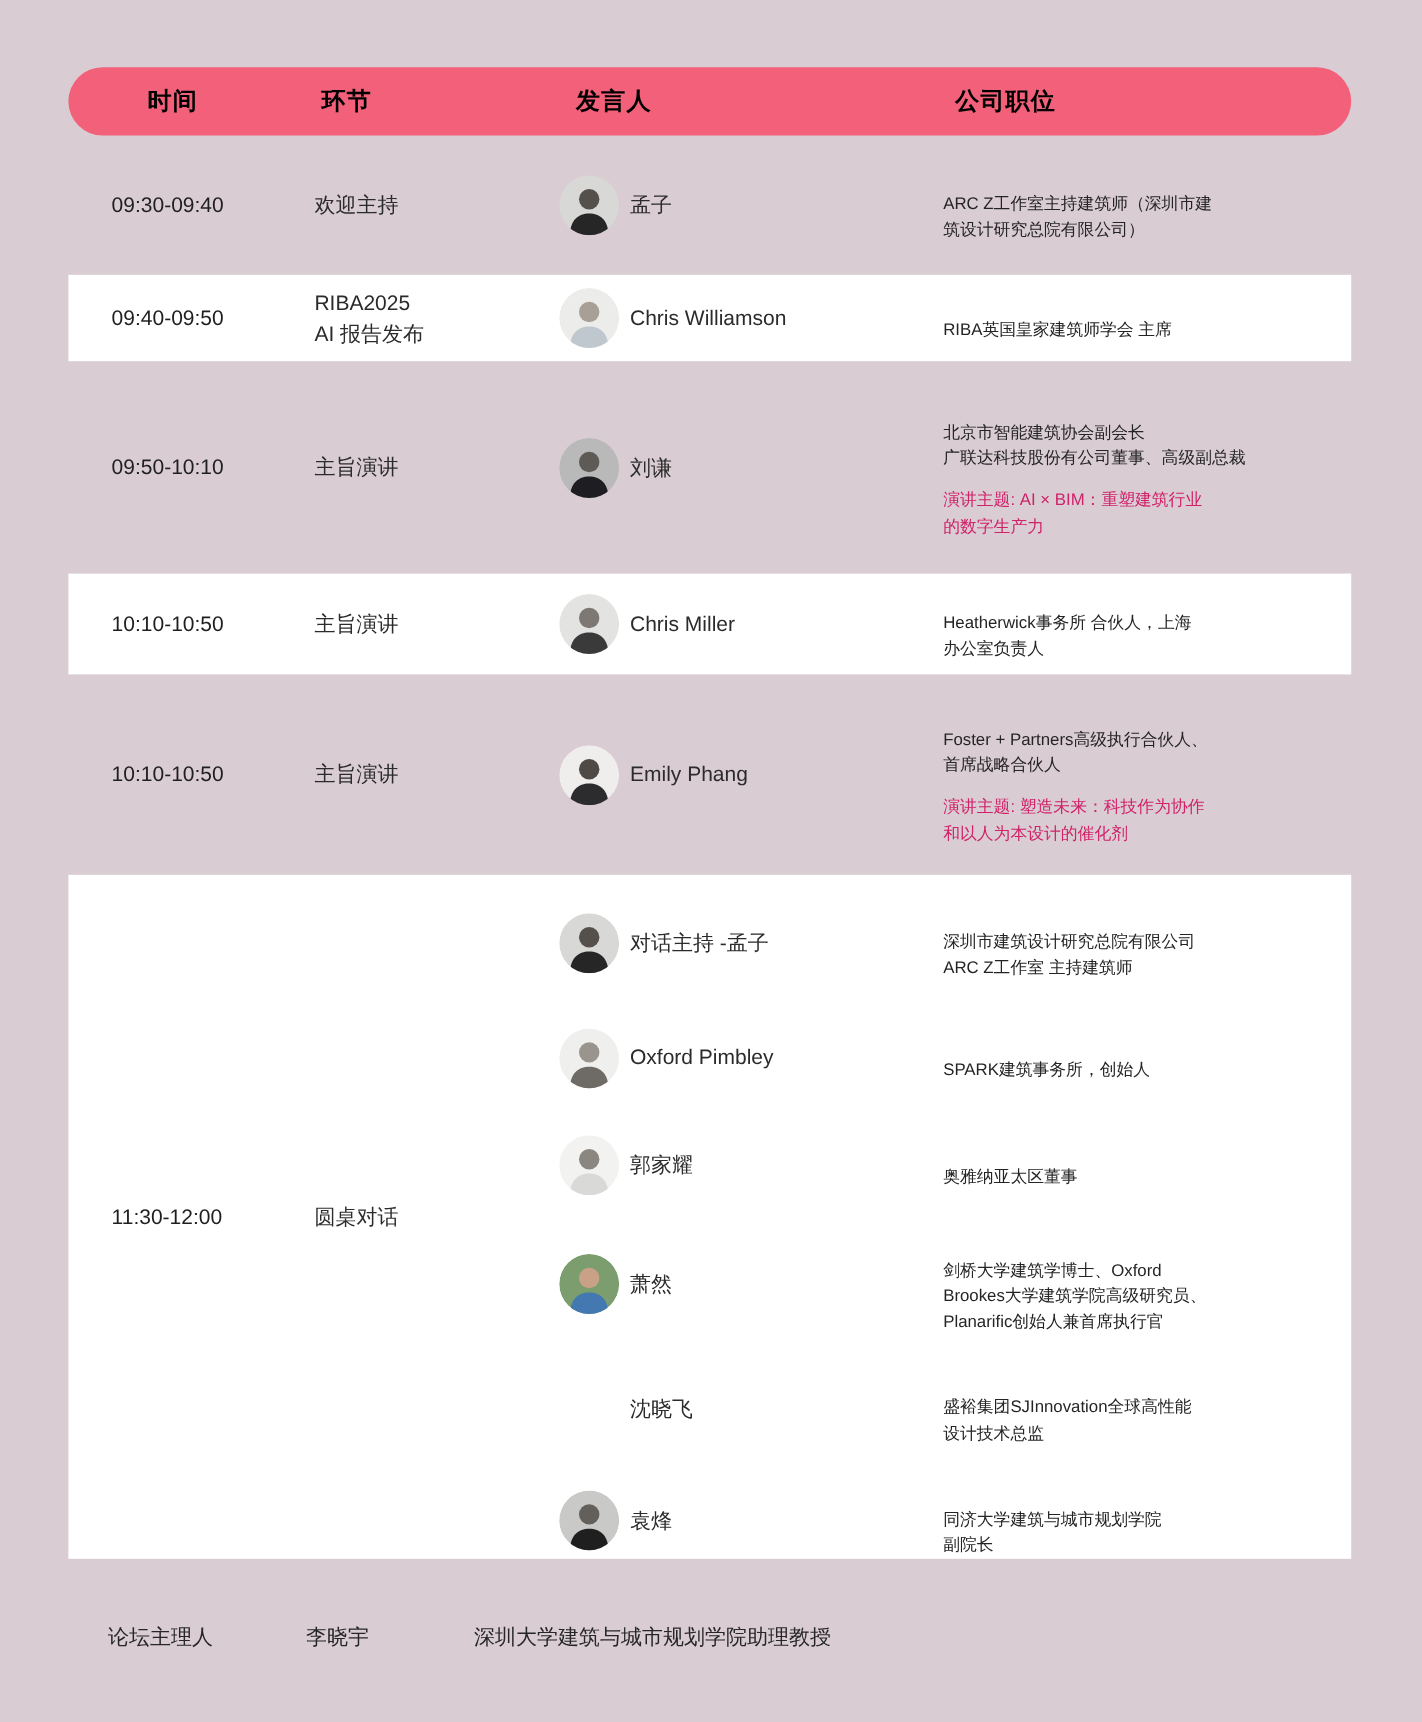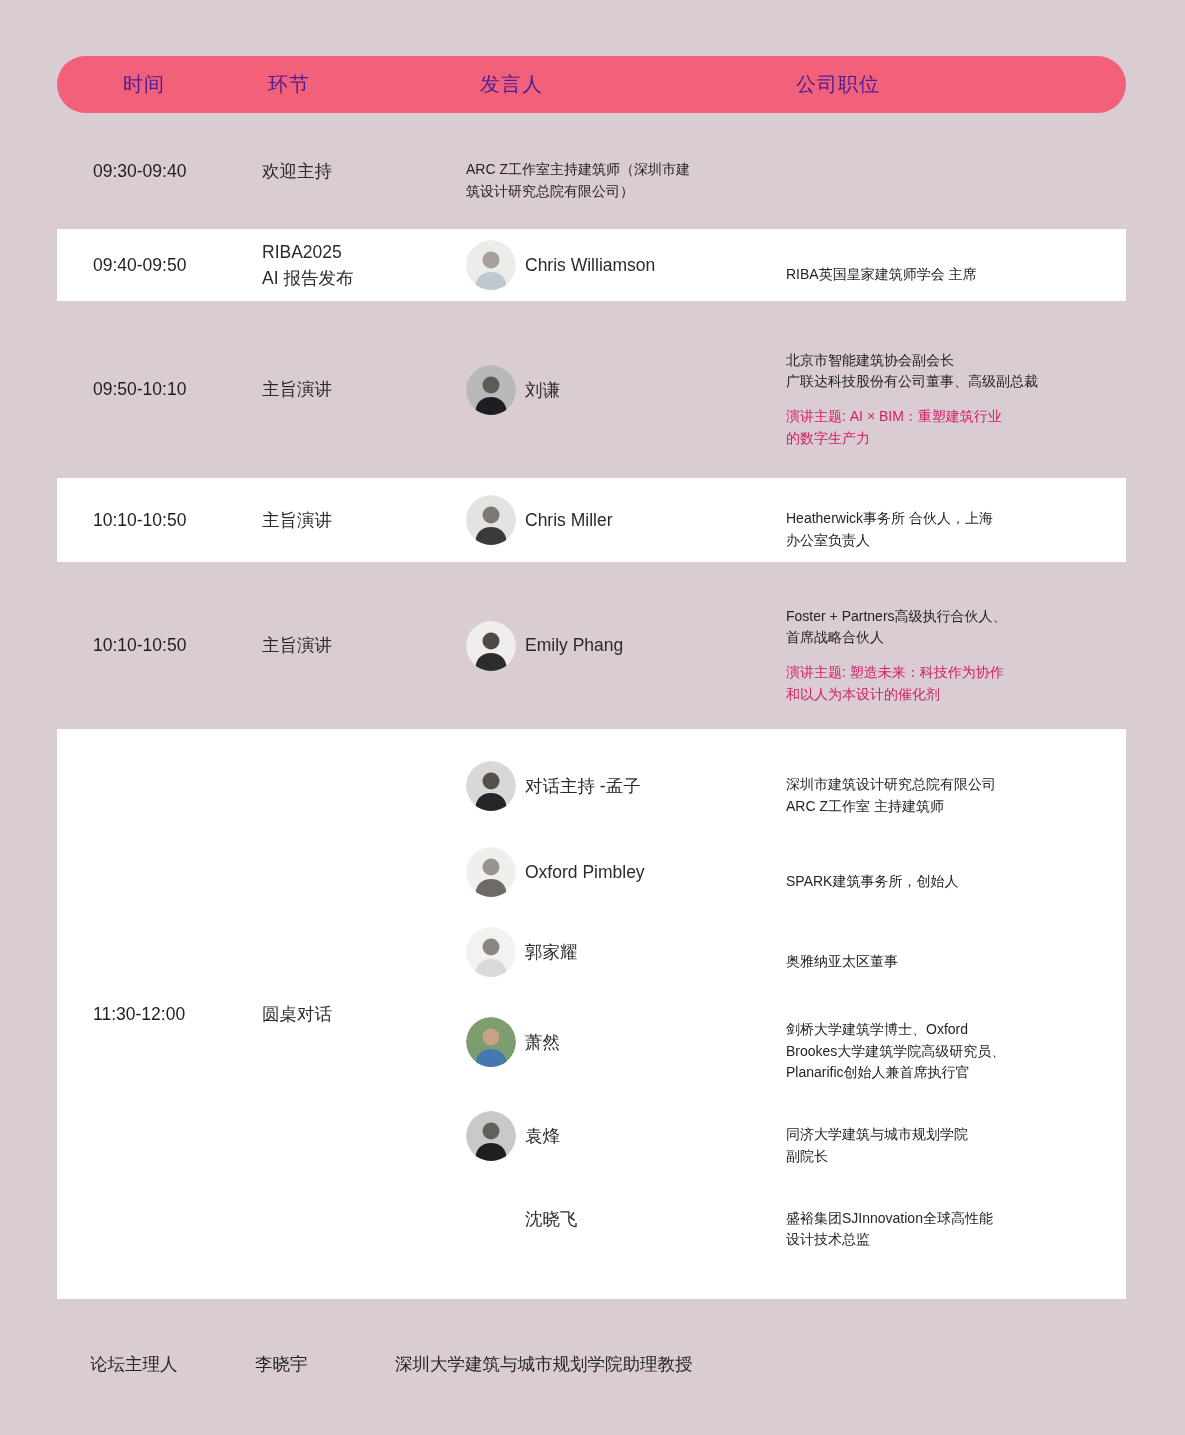--- a/index.html
+++ b/index.html
@@ -18,21 +18,21 @@
   }
   .sheet{position:relative;width:1185px;height:1435px;overflow:hidden;}
   .tablewrap{position:absolute;left:57px;top:56px;width:1069px;}
 
   
   .header-bar{
     height:57px;border-radius:28.5px;
     background:var(--accent);
     display:grid;grid-template-columns:205px 204px 320px 1fr;
     align-items:center;
-    color:#4c1d95;font-size:20px;font-weight:normal;letter-spacing:1px;
+    color:#000000;font-size:20px;font-weight:bold;letter-spacing:1px;
   }
   .header-bar .h-time{padding-left:66px;}
   .header-bar .h-session{padding-left:6px;}
   .header-bar .h-speaker{padding-left:14px;}
   .header-bar .h-company{padding-left:10px;}
 
   
   .row{
     display:grid;grid-template-columns:205px 204px 320px 1fr;
     align-items:center;
@@ -61,21 +61,21 @@
   .av-liu    .bg{fill:#B9B9B9;} .av-liu    .head{fill:#5E5A56;} .av-liu    .body{fill:#1E1E22;}
   .av-craig  .bg{fill:#E3E3E1;} .av-craig  .head{fill:#7D7873;} .av-craig  .body{fill:#3A3A3A;}
   .av-emily  .bg{fill:#F0EEEC;} .av-emily  .head{fill:#4F4A46;} .av-emily  .body{fill:#2C2C2E;}
   .av-steph  .bg{fill:#EFEFED;} .av-steph  .head{fill:#9A948E;} .av-steph  .body{fill:#6E6A66;}
   .av-guo    .bg{fill:#F2F2F0;} .av-guo    .head{fill:#8C8681;} .av-guo    .body{fill:#D9D9D7;}
   .av-xiao   .bg{fill:#7C9E6E;} .av-xiao   .head{fill:#C9A186;} .av-xiao   .body{fill:#4478B0;}
   .av-yuan   .bg{fill:#C9C9C7;} .av-yuan   .head{fill:#63605C;} .av-yuan   .body{fill:#1F1F1F;}
 
   
   .speaker-stack{
-    display:flex;flex-direction:column;justify-content:flex-start;
+    display:flex;flex-direction:column;justify-content:space-between;
     padding-top:24px;box-sizing:border-box;gap:20px;height:100%;
   }
   .sp-entry{display:grid;grid-template-columns:320px 1fr;align-items:center;}
   .sp-entry .cell-company{padding-right:20px;}
   .sp1{min-height:66px;} .sp2{min-height:66px;} .sp3{min-height:54px;}
   .sp4{min-height:84px;} .sp5{min-height:56px;} .sp6{min-height:64px;}
 
   
   .footer-row{font-size:17.5px;font-weight:500;color:#262626;}
   .f-role{width:165px;}
@@ -90,20 +90,28 @@
     <div class="header-bar">
       <div class="h-time">时间</div>
       <div class="h-session">环节</div>
       <div class="h-speaker">发言人</div>
       <div class="h-company">公司职位</div>
     </div>
 
     <div class="row row-1">
       <div class="cell-time">09:30-09:40</div>
       <div class="cell-session">欢迎主持</div>
+      <div class="cell-speaker">
+        <svg class="avatar av-meng" viewBox="0 0 50 50">
+            <circle class="bg" cx="25" cy="25" r="25"></circle>
+            <circle class="head" cx="25" cy="20" r="8.5"></circle>
+            <path class="body" d="M9 50 C9 37.5 16 32 25 32 C34 32 41 37.5 41 50 Z"></path>
+          </svg>
+        <span class="sp-name">孟子</span>
+      </div>
       <div class="cell-company">
         <div class="company-text">ARC Z工作室主持建筑师（深圳市建
 筑设计研究总院有限公司）</div>
       </div>
     </div>
 
     <div class="row row-2">
       <div class="cell-time">09:40-09:50</div>
       <div class="cell-session">RIBA2025
 AI 报告发布</div>
@@ -232,43 +240,43 @@
               </svg>
             <span class="sp-name">萧然</span>
           </div>
           <div class="cell-company">
             <div class="company-text">剑桥大学建筑学博士、Oxford
 Brookes大学建筑学院高级研究员、
 Planarific创始人兼首席执行官</div>
           </div>
         </div>
 
+        <div class="sp-entry sp6">
+          <div class="cell-speaker">
+            <div class="avatar-spacer"></div>
+            <span class="sp-name">沈晓飞</span>
+          </div>
+          <div class="cell-company">
+            <div class="company-text">盛裕集团SJInnovation全球高性能
+设计技术总监</div>
+          </div>
+        </div>
+
         <div class="sp-entry sp5">
           <div class="cell-speaker">
             <svg class="avatar av-yuan" viewBox="0 0 50 50">
                 <circle class="bg" cx="25" cy="25" r="25"></circle>
                 <circle class="head" cx="25" cy="20" r="8.5"></circle>
                 <path class="body" d="M9 50 C9 37.5 16 32 25 32 C34 32 41 37.5 41 50 Z"></path>
               </svg>
             <span class="sp-name">袁烽</span>
           </div>
           <div class="cell-company">
             <div class="company-text">同济大学建筑与城市规划学院
 副院长</div>
-          </div>
-        </div>
-
-        <div class="sp-entry sp6">
-          <div class="cell-speaker">
-            <div class="avatar-spacer"></div>
-            <span class="sp-name">沈晓飞</span>
-          </div>
-          <div class="cell-company">
-            <div class="company-text">盛裕集团SJInnovation全球高性能
-设计技术总监</div>
           </div>
         </div>
 
       </div>
     </div>
 
     <div class="footer-row">
       <span class="f-role">论坛主理人</span>
       <span class="f-name">李晓宇</span>
       <span class="f-title">深圳大学建筑与城市规划学院助理教授</span>

